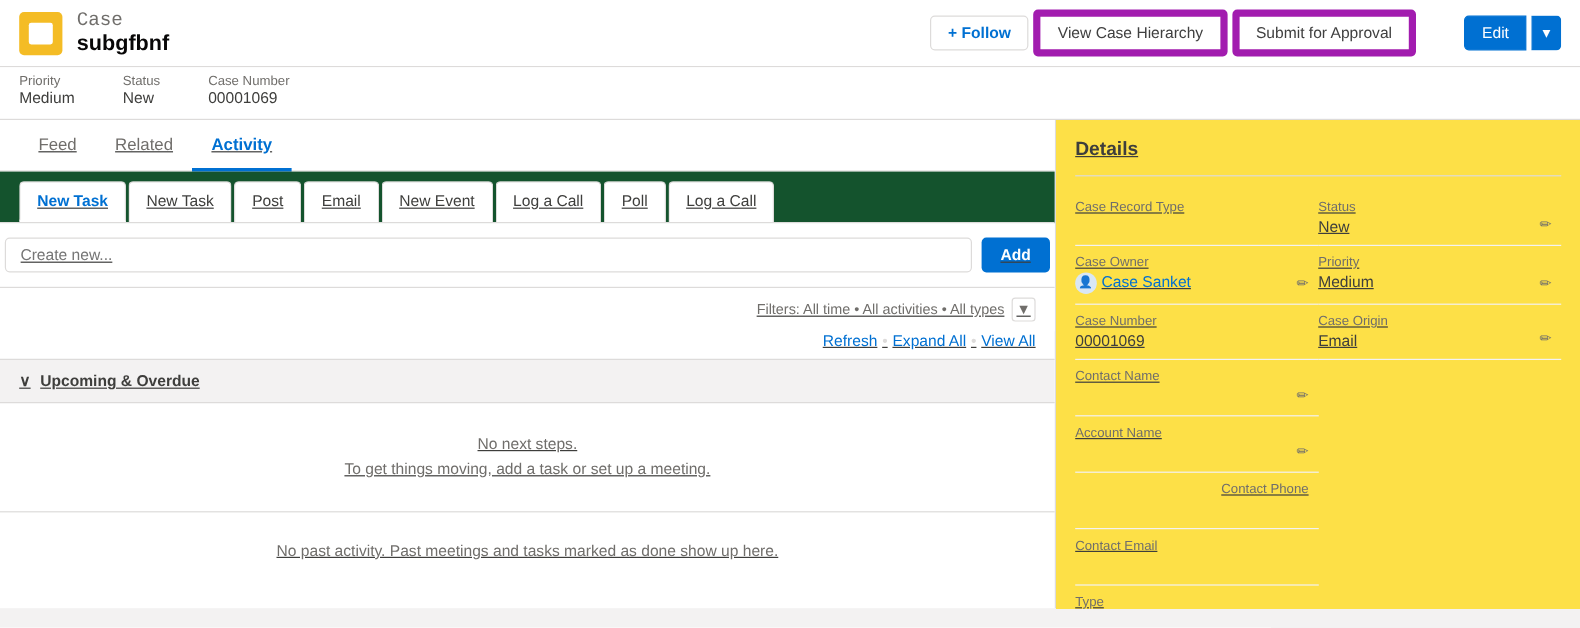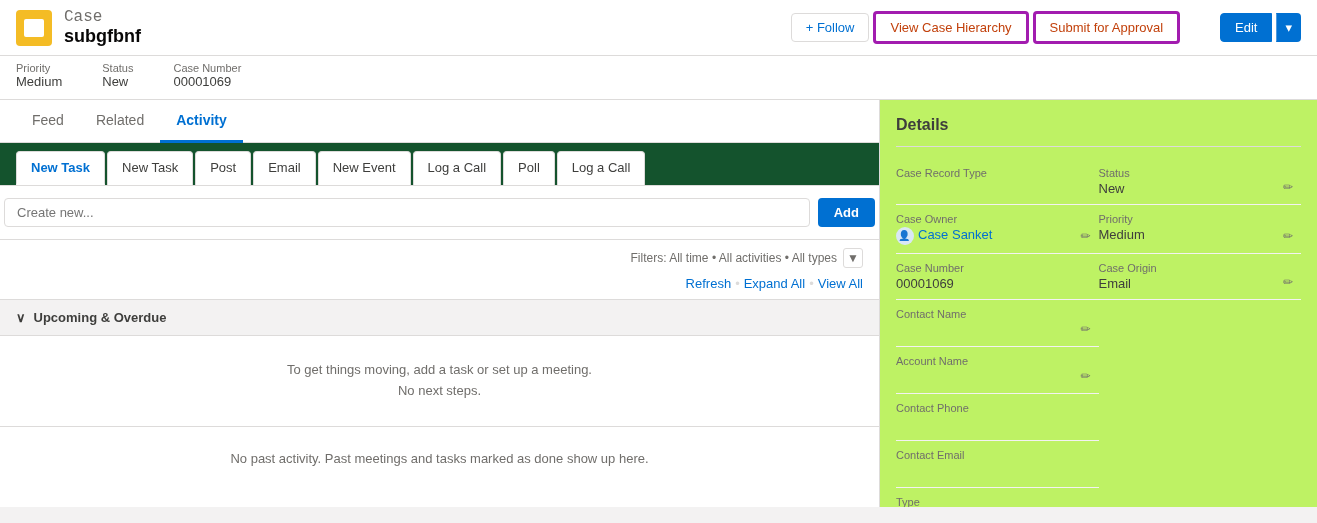--- a/index.html
+++ b/index.html
@@ -39,29 +39,30 @@
     .top-header-actions { display: flex; align-items: center; gap: 4px; }
     .btn-follow {
       background: #fff;
       border: 1px solid #dddbda;
       border-radius: 4px;
       padding: 6px 14px;
       font-size: 13px;
       cursor: pointer;
       display: flex; align-items: center; gap: 4px;
       color: #0070d2;
+      font-weight: bold;
     }
     .btn-hierarchy, .btn-submit {
       background: #fff;
-      border: 3px solid #a21caf;
+      border: 6px solid #a21caf;
       border-radius: 4px;
       padding: 6px 14px;
       font-size: 13px;
       cursor: pointer;
-      color: #c2410c;
+      color: #404040;
     }
     .btn-edit {
       background: #0070d2;
       border: 1px solid #0070d2;
       border-radius: 4px 0 0 4px;
       padding: 6px 14px;
       font-size: 13px;
       cursor: pointer;
       color: #fff;
       margin-left: 36px;
@@ -87,20 +88,21 @@
     }
     .meta-item { display: flex; flex-direction: column; }
     .meta-label { font-size: 11px; color: #706e6b; }
     .meta-value { font-size: 13px; color: #3e3e3c; font-weight: 400; }
 
     
     .main-layout {
       display: flex;
       height: calc(523px - 52px - 44px - 20px);
       min-height: 380px;
+      text-decoration: underline;
     }
 
     
     .left-panel {
       flex: 0 0 880px;
       background: #fff;
       border-right: 1px solid #dddbda;
       display: flex;
       flex-direction: column;
       overflow: hidden;
@@ -229,21 +231,21 @@
       padding: 24px 16px;
       text-align: center;
       color: #706e6b;
       font-size: 13px;
       border-top: 1px solid #dddbda;
     }
 
     
     .right-panel {
       flex: 1;
-      background: #bef264;
+      background: #fde047;
       overflow-y: auto;
       padding: 16px;
     }
     .details-title {
       font-size: 16px;
       font-weight: 700;
       color: #3e3e3c;
       padding-bottom: 12px;
       border-bottom: 1px solid #dddbda;
       margin-bottom: 12px;
@@ -366,22 +368,22 @@
       <span class="separator">•</span>
       <span class="filter-link">View All</span>
     </div>
 
     <div class="section-header">
       <span>∨</span>
       <span>Upcoming &amp; Overdue</span>
     </div>
 
     <div class="no-steps">
+      <div>No next steps.</div>
       <div>To get things moving, add a task or set up a meeting.</div>
-      <div>No next steps.</div>
     </div>
 
     <div class="no-past">No past activity. Past meetings and tasks marked as done show up here.</div>
 
   </div>
 
   <div class="right-panel">
     <div class="details-title">Details</div>
 
     <div class="details-grid">
@@ -428,21 +430,21 @@
       </div>
       <div style="grid-column:2;"></div>
 
       <div class="detail-field detail-field-empty" style="grid-column: 1;">
         <div class="detail-label">Account Name</div>
         <div class="detail-value"></div>
         <span class="detail-edit-icon">✏</span>
       </div>
       <div style="grid-column:2;"></div>
 
-      <div class="detail-field detail-field-empty" style="grid-column: 1;">
+      <div class="detail-field detail-field-empty" style="grid-column: 1; text-align: right;">
         <div class="detail-label">Contact Phone</div>
         <div class="detail-value"></div>
       </div>
       <div style="grid-column:2;"></div>
 
       <div class="detail-field detail-field-empty" style="grid-column: 1;">
         <div class="detail-label">Contact Email</div>
         <div class="detail-value"></div>
       </div>
       <div style="grid-column:2;"></div>

